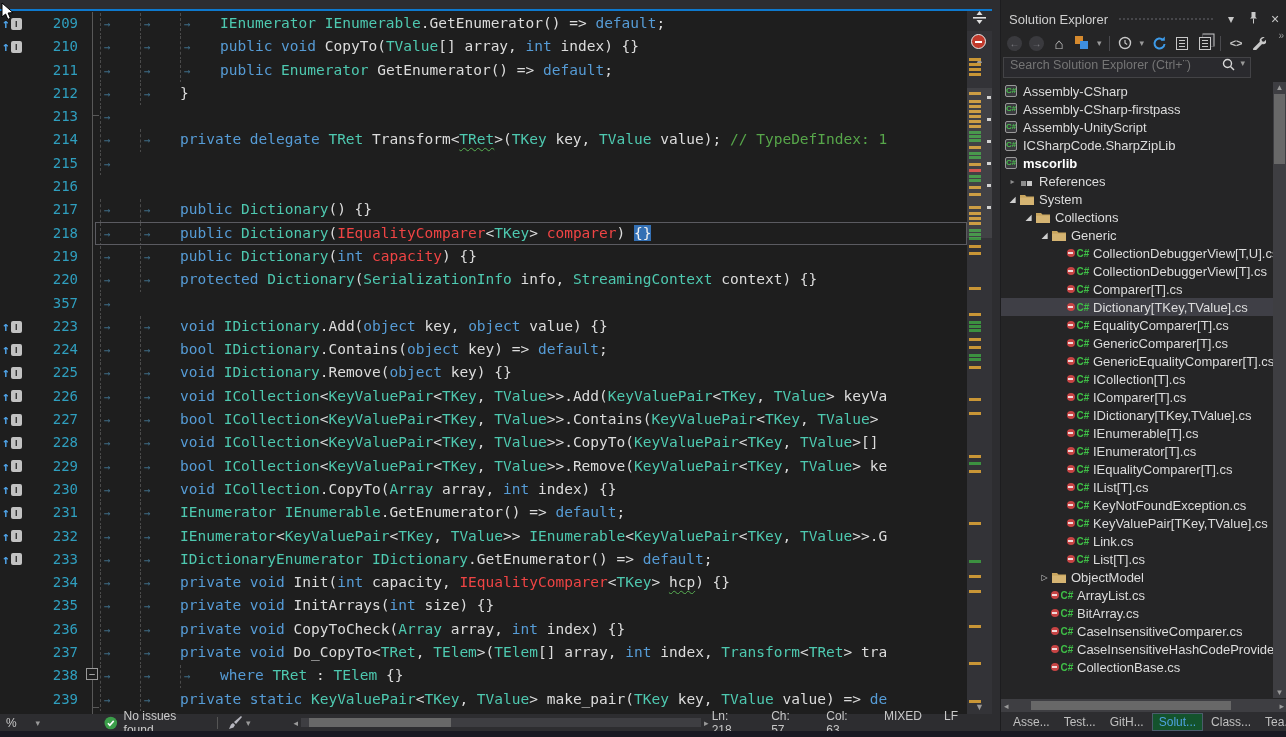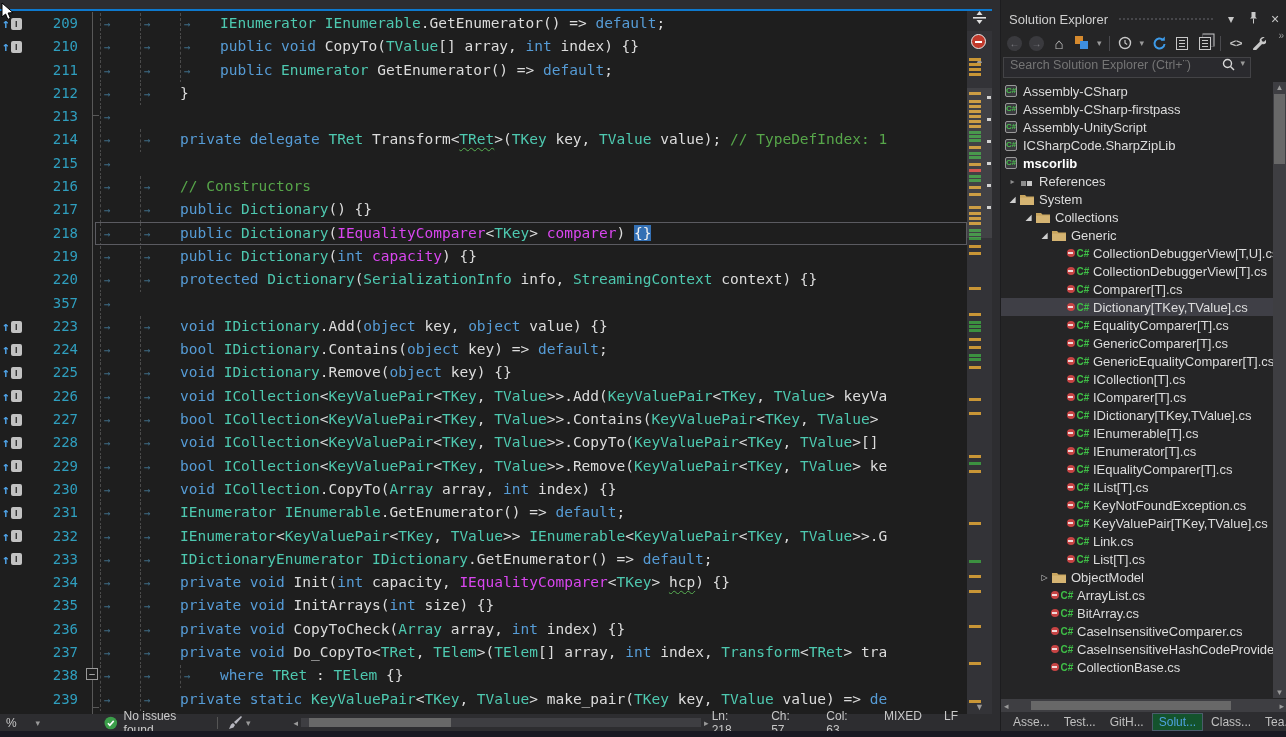--- a/index.html
+++ b/index.html
@@ -14,21 +14,21 @@
              font-family:"DejaVu Sans Mono",monospace;font-size:14.5px;position:relative;}
   .g-icons{width:30px;flex:none;display:flex;align-items:center;gap:1px;padding-left:2px;box-sizing:border-box;}
   .g-arrow{color:#4FA3E8;font-size:13px;font-weight:bold;}
   .g-ibox{display:inline-block;width:11px;height:12px;background:#C2C2C2;border-radius:2px;color:#2A2A2A;
           font-size:9px;font-weight:bold;text-align:center;line-height:12px;font-family:"Liberation Sans",sans-serif;}
   .g-num{width:56px;flex:none;text-align:right;padding-right:8px;box-sizing:border-box;color:#2F9FBF;font-size:14px;}
   .g-fold{width:14px;flex:none;}
   .g-code{flex:1;overflow:hidden;margin-right:25px;}
   .ind{display:inline-block;width:40px;border-left:1px dashed #4A4A4A;box-sizing:border-box;
        color:#3D6B85;font-size:11px;padding-left:3px;}
-  .tk-k{color:#569CD6}.tk-t{color:#4EC9B0}.tk-i{color:#d946ef}.tk-w{color:#DCDCDC}.tk-c{color:#57A64A}
+  .tk-k{color:#569CD6}.tk-t{color:#4EC9B0}.tk-i{color:#ef4444}.tk-w{color:#DCDCDC}.tk-c{color:#57A64A}
   .tk-sel{background:#3470B4;color:#F0F0F0;}
   .tk-tsq,.tk-wsq{text-decoration-line:underline;text-decoration-style:wavy;text-decoration-color:#58B053;
                   text-decoration-thickness:1px;text-underline-offset:3px;}
   .tk-tsq{color:#4EC9B0}.tk-wsq{color:#DCDCDC}
   .fold-line{position:absolute;left:92px;top:1px;width:1px;height:702px;background:#585858;}
   .fold-tick{position:absolute;left:92px;width:7px;height:1px;background:#585858;}
   .fold-box{position:absolute;left:86px;width:12px;height:12px;background:#1E1E1E;border:1px solid #9A9A9A;
             color:#C8C8C8;font-size:10px;line-height:10px;text-align:center;box-sizing:border-box;}
   .cur-border{position:absolute;left:95px;width:872px;height:23.3px;border:1px solid #5B5B61;box-sizing:border-box;pointer-events:none;}
   
@@ -113,21 +113,21 @@
     <div class="accent-line" style="background: rgb(14, 121, 206);"></div>
     <div class="code-area">
       <div id="code-lines" style="padding-top: 1px;">
           <div class="code-line"><span class="g-icons"><span class="g-arrow">↑</span><span class="g-ibox">I</span></span><span class="g-num">209</span><span class="g-fold"></span><span class="g-code"><span class="ind">→</span><span class="ind">→</span><span class="ind">→</span><span class="tk-t">IEnumerator</span><span class="tk-w"> </span><span class="tk-t">IEnumerable</span><span class="tk-w">.GetEnumerator() =&gt; </span><span class="tk-k">default</span><span class="tk-w">;</span></span></div>
           <div class="code-line"><span class="g-icons"><span class="g-arrow">↑</span><span class="g-ibox">I</span></span><span class="g-num">210</span><span class="g-fold"></span><span class="g-code"><span class="ind">→</span><span class="ind">→</span><span class="ind">→</span><span class="tk-k">public void </span><span class="tk-w">CopyTo(</span><span class="tk-t">TValue</span><span class="tk-w">[] array, </span><span class="tk-k">int</span><span class="tk-w"> index) {}</span></span></div>
           <div class="code-line"><span class="g-icons"></span><span class="g-num">211</span><span class="g-fold"></span><span class="g-code"><span class="ind">→</span><span class="ind">→</span><span class="ind">→</span><span class="tk-k">public </span><span class="tk-t">Enumerator</span><span class="tk-w"> GetEnumerator() =&gt; </span><span class="tk-k">default</span><span class="tk-w">;</span></span></div>
           <div class="code-line"><span class="g-icons"></span><span class="g-num">212</span><span class="g-fold"></span><span class="g-code"><span class="ind">→</span><span class="ind">→</span><span class="tk-w">}</span></span></div>
           <div class="code-line"><span class="g-icons"></span><span class="g-num">213</span><span class="g-fold"></span><span class="g-code"><span class="ind">→</span></span></div>
           <div class="code-line"><span class="g-icons"></span><span class="g-num">214</span><span class="g-fold"></span><span class="g-code"><span class="ind">→</span><span class="ind">→</span><span class="tk-k">private delegate </span><span class="tk-t">TRet</span><span class="tk-w"> Transform&lt;</span><span class="tk-tsq">TRet</span><span class="tk-w">&gt;(</span><span class="tk-t">TKey</span><span class="tk-w"> key, </span><span class="tk-t">TValue</span><span class="tk-w"> value); </span><span class="tk-c">// TypeDefIndex: 1</span></span></div>
           <div class="code-line"><span class="g-icons"></span><span class="g-num">215</span><span class="g-fold"></span><span class="g-code"><span class="ind">→</span></span></div>
-          <div class="code-line"><span class="g-icons"></span><span class="g-num">216</span><span class="g-fold"></span><span class="g-code"><span class="ind">→</span><span class="ind">→</span><span class="tk-c">// Constructors</span></span></div>
+          <div class="code-line"><span class="g-icons"></span><span class="g-num">216</span><span class="g-fold"></span></div>
           <div class="code-line"><span class="g-icons"></span><span class="g-num">217</span><span class="g-fold"></span><span class="g-code"><span class="ind">→</span><span class="ind">→</span><span class="tk-k">public </span><span class="tk-t">Dictionary</span><span class="tk-w">() {}</span></span></div>
           <div class="code-line"><span class="g-icons"></span><span class="g-num">218</span><span class="g-fold"></span><span class="g-code"><span class="ind">→</span><span class="ind">→</span><span class="tk-k">public </span><span class="tk-t">Dictionary</span><span class="tk-w">(</span><span class="tk-i">IEqualityComparer</span><span class="tk-w">&lt;</span><span class="tk-t">TKey</span><span class="tk-w">&gt; </span><span class="tk-i">comparer</span><span class="tk-w">) </span><span class="tk-sel">{}</span></span></div>
           <div class="code-line"><span class="g-icons"></span><span class="g-num">219</span><span class="g-fold"></span><span class="g-code"><span class="ind">→</span><span class="ind">→</span><span class="tk-k">public </span><span class="tk-t">Dictionary</span><span class="tk-w">(</span><span class="tk-k">int</span><span class="tk-w"> </span><span class="tk-i">capacity</span><span class="tk-w">) {}</span></span></div>
           <div class="code-line"><span class="g-icons"></span><span class="g-num">220</span><span class="g-fold"></span><span class="g-code"><span class="ind">→</span><span class="ind">→</span><span class="tk-k">protected </span><span class="tk-t">Dictionary</span><span class="tk-w">(</span><span class="tk-t">SerializationInfo</span><span class="tk-w"> info, </span><span class="tk-t">StreamingContext</span><span class="tk-w"> context) {}</span></span></div>
           <div class="code-line"><span class="g-icons"></span><span class="g-num">357</span><span class="g-fold"></span><span class="g-code"><span class="ind">→</span></span></div>
           <div class="code-line"><span class="g-icons"><span class="g-arrow">↑</span><span class="g-ibox">I</span></span><span class="g-num">223</span><span class="g-fold"></span><span class="g-code"><span class="ind">→</span><span class="ind">→</span><span class="tk-k">void </span><span class="tk-t">IDictionary</span><span class="tk-w">.Add(</span><span class="tk-k">object</span><span class="tk-w"> key, </span><span class="tk-k">object</span><span class="tk-w"> value) {}</span></span></div>
           <div class="code-line"><span class="g-icons"><span class="g-arrow">↑</span><span class="g-ibox">I</span></span><span class="g-num">224</span><span class="g-fold"></span><span class="g-code"><span class="ind">→</span><span class="ind">→</span><span class="tk-k">bool </span><span class="tk-t">IDictionary</span><span class="tk-w">.Contains(</span><span class="tk-k">object</span><span class="tk-w"> key) =&gt; </span><span class="tk-k">default</span><span class="tk-w">;</span></span></div>
           <div class="code-line"><span class="g-icons"><span class="g-arrow">↑</span><span class="g-ibox">I</span></span><span class="g-num">225</span><span class="g-fold"></span><span class="g-code"><span class="ind">→</span><span class="ind">→</span><span class="tk-k">void </span><span class="tk-t">IDictionary</span><span class="tk-w">.Remove(</span><span class="tk-k">object</span><span class="tk-w"> key) {}</span></span></div>
           <div class="code-line"><span class="g-icons"><span class="g-arrow">↑</span><span class="g-ibox">I</span></span><span class="g-num">226</span><span class="g-fold"></span><span class="g-code"><span class="ind">→</span><span class="ind">→</span><span class="tk-k">void </span><span class="tk-t">ICollection</span><span class="tk-w">&lt;</span><span class="tk-t">KeyValuePair</span><span class="tk-w">&lt;</span><span class="tk-t">TKey</span><span class="tk-w">, </span><span class="tk-t">TValue</span><span class="tk-w">&gt;&gt;.Add(</span><span class="tk-t">KeyValuePair</span><span class="tk-w">&lt;</span><span class="tk-t">TKey</span><span class="tk-w">, </span><span class="tk-t">TValue</span><span class="tk-w">&gt; keyVa</span></span></div>
           <div class="code-line"><span class="g-icons"><span class="g-arrow">↑</span><span class="g-ibox">I</span></span><span class="g-num">227</span><span class="g-fold"></span><span class="g-code"><span class="ind">→</span><span class="ind">→</span><span class="tk-k">bool </span><span class="tk-t">ICollection</span><span class="tk-w">&lt;</span><span class="tk-t">KeyValuePair</span><span class="tk-w">&lt;</span><span class="tk-t">TKey</span><span class="tk-w">, </span><span class="tk-t">TValue</span><span class="tk-w">&gt;&gt;.Contains(</span><span class="tk-t">KeyValuePair</span><span class="tk-w">&lt;</span><span class="tk-t">TKey</span><span class="tk-w">, </span><span class="tk-t">TValue</span><span class="tk-w">&gt;</span></span></div>

